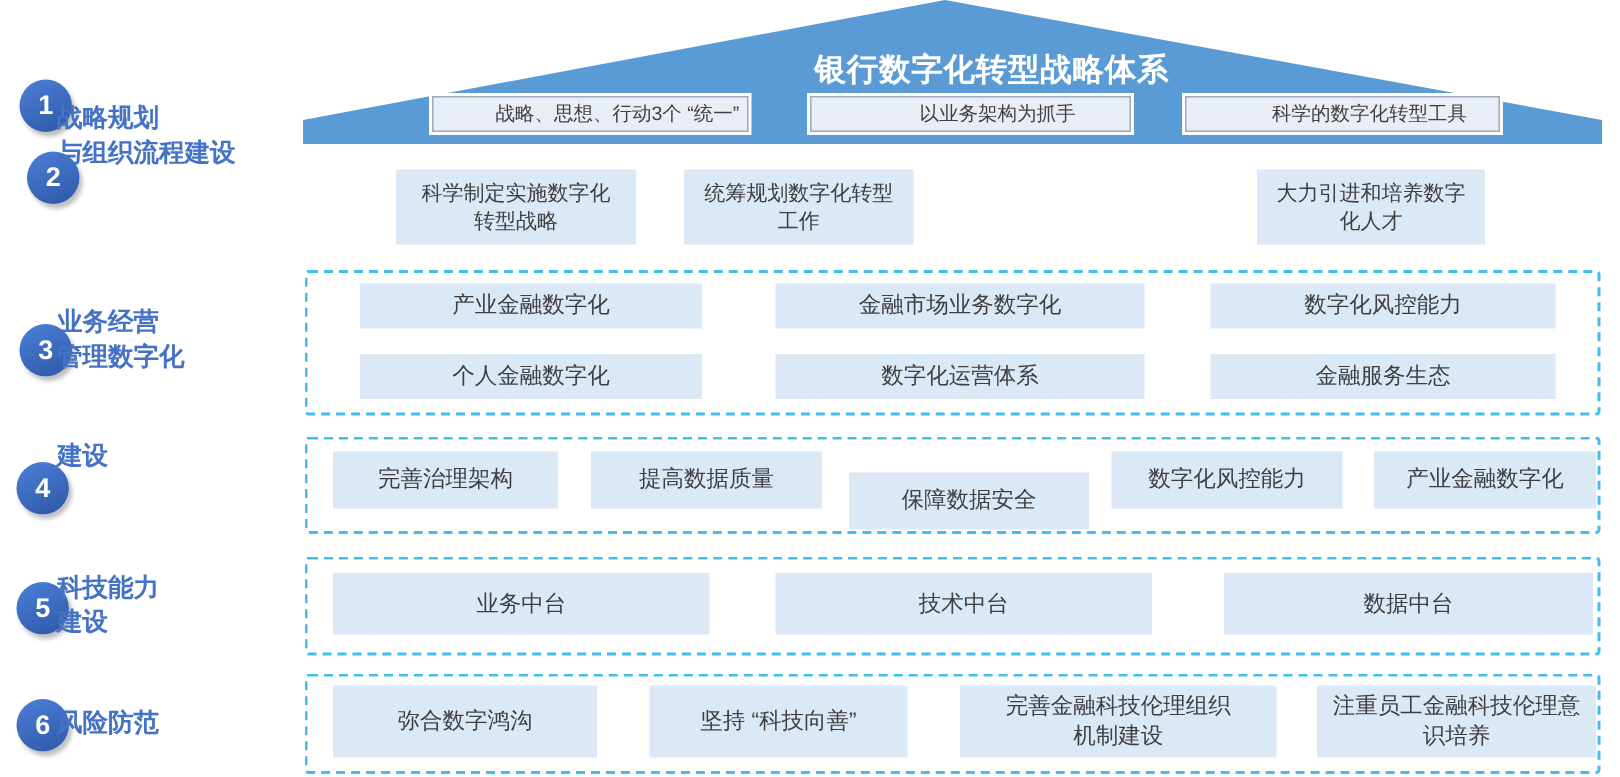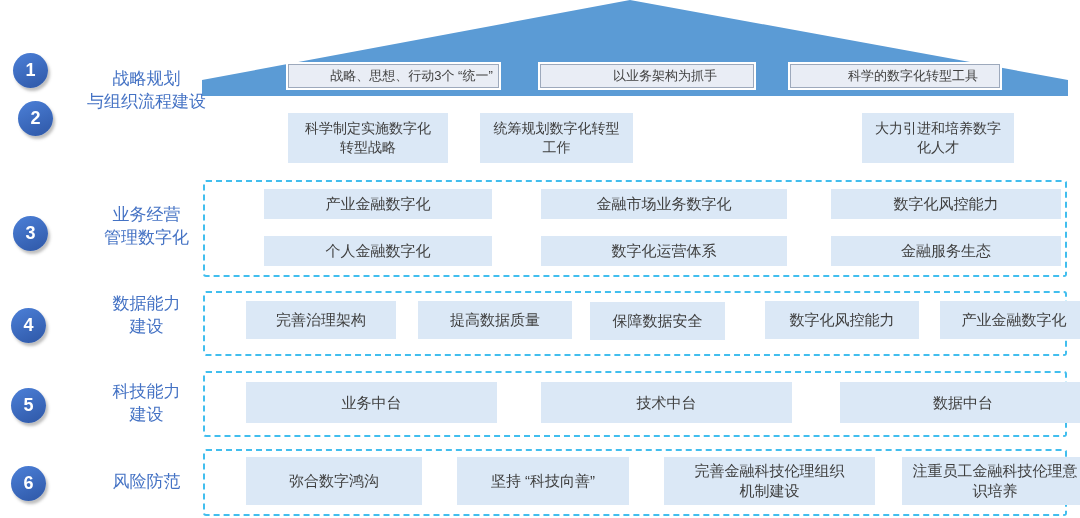--- a/index.html
+++ b/index.html
@@ -21,58 +21,58 @@
   .roof-title{position:absolute;left:543px;top:32px;width:232px;text-align:center;
     color:#fff;font-weight:bold;font-size:21px;letter-spacing:.5px;white-space:nowrap;}
   .beam{position:absolute;height:24px;background:var(--beam_fill,#E9EDF5);
     border:1px solid var(--beam_border,#9DA9BC);box-shadow:0 0 0 2px #fff;
     display:flex;align-items:center;justify-content:center;
     font-size:13px;color:var(--text_dark,#3F3F3F);white-space:nowrap;box-sizing:border-box;padding-left:36px;}
   .badge{position:absolute;width:35px;height:35px;border-radius:50%;
     background:linear-gradient(155deg,var(--badge_blue_from,#4C80D8) 0%,var(--badge_blue_to,#2E57A6) 100%);
     color:#fff;font-weight:bold;font-size:18px;display:flex;align-items:center;justify-content:center;
     box-shadow:2px 3px 3px rgba(70,70,70,.35);}
-  .sec-label{position:absolute;left:64px;width:165px;text-align:center;
-    color:var(--label_blue,#4472C4);font-weight:normal;font-size:17px;line-height:23px;}
+  .sec-label{position:absolute;left:38px;width:165px;text-align:left;
+    color:var(--label_blue,#4472C4);font-weight:bold;font-size:17px;line-height:23px;}
   .dashed-box{position:absolute;left:203px;width:864px;box-sizing:border-box;
     border:2px dashed var(--dashed_border,#41BEEE);border-radius:3px;background:transparent;}
   .cell{position:absolute;background:var(--box_fill,#DBE8F6);color:var(--text_dark,#3F3F3F);
     display:flex;align-items:center;justify-content:center;text-align:center;
-    font-size:15px;line-height:20px;white-space:pre-line;box-sizing:border-box;margin-left:24px;}
+    font-size:15px;line-height:20px;white-space:pre-line;box-sizing:border-box;}
   .cell-sm{font-size:14px;line-height:19px;}
 </style>
 </head>
 <body>
 
 <div class="stage">
 
   <svg class="roof" width="870" height="97" viewBox="0 0 870 97">
     <polygon class="roof-poly" points="430,0 868,80 868,96 2,96 2,80"></polygon>
   </svg>
+  <div class="roof-title">银行数字化转型战略体系</div>
   <div class="beam" style="left:288px;top:64px;width:211px">战略、思想、行动3个 “统一”</div>
   <div class="beam" style="left:540px;top:64px;width:214px">以业务架构为抓手</div>
   <div class="beam" style="left:790px;top:64px;width:210px">科学的数字化转型工具</div>
 
   <div class="badge" style="left:13px;top:53px">1</div>
   <div class="badge" style="left:18px;top:101px">2</div>
   <div class="badge" style="left:13px;top:216px">3</div>
   <div class="badge" style="left:11px;top:308px">4</div>
   <div class="badge" style="left:11px;top:388px">5</div>
   <div class="badge" style="left:11px;top:466px">6</div>
 
   <div class="sec-label" style="top:67px">
     <div>战略规划</div>
     <div>与组织流程建设</div>
   </div>
   <div class="sec-label" style="top:203px">
     <div>业务经营</div>
     <div>管理数字化</div>
   </div>
   <div class="sec-label" style="top:292px">
-    <div>数据能力</div>
     <div>建设</div>
   </div>
   <div class="sec-label" style="top:380px">
     <div>科技能力</div>
     <div>建设</div>
   </div>
   <div class="sec-label" style="top:470px">
     <div>风险防范</div>
   </div>
 
@@ -87,21 +87,21 @@
   <div class="cell" style="left:240px;top:189px;width:228px;height:30px">产业金融数字化</div>
   <div class="cell" style="left:517px;top:189px;width:246px;height:30px">金融市场业务数字化</div>
   <div class="cell" style="left:807px;top:189px;width:230px;height:30px">数字化风控能力</div>
   <div class="cell" style="left:240px;top:236px;width:228px;height:30px">个人金融数字化</div>
   <div class="cell" style="left:517px;top:236px;width:246px;height:30px">数字化运营体系</div>
   <div class="cell" style="left:807px;top:236px;width:230px;height:30px">金融服务生态</div>
 
   <div class="dashed-box" style="top:291px;height:65px"></div>
   <div class="cell" style="left:222px;top:301px;width:150px;height:38px">完善治理架构</div>
   <div class="cell" style="left:394px;top:301px;width:154px;height:38px">提高数据质量</div>
-  <div class="cell" style="left:566px;top:302px;width:135px;height:38px">保障数据安全</div>
+  <div class="cell" style="left:566px;top:315px;width:160px;height:38px">保障数据安全</div>
   <div class="cell" style="left:741px;top:301px;width:154px;height:38px">数字化风控能力</div>
   <div class="cell" style="left:916px;top:301px;width:148px;height:38px">产业金融数字化</div>
 
   <div class="dashed-box" style="top:371px;height:66px"></div>
   <div class="cell" style="left:222px;top:382px;width:251px;height:41px">业务中台</div>
   <div class="cell" style="left:816px;top:382px;width:246px;height:41px">数据中台</div>
   <div class="cell" style="left:517px;top:382px;width:251px;height:41px">技术中台</div>
 
   <div class="dashed-box" style="top:449px;height:67px"></div>
   <div class="cell" style="left:222px;top:457px;width:176px;height:48px">弥合数字鸿沟</div>

